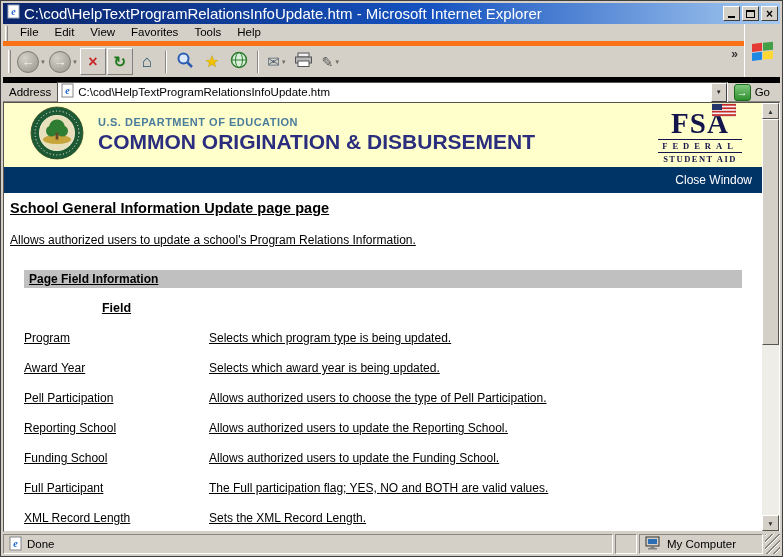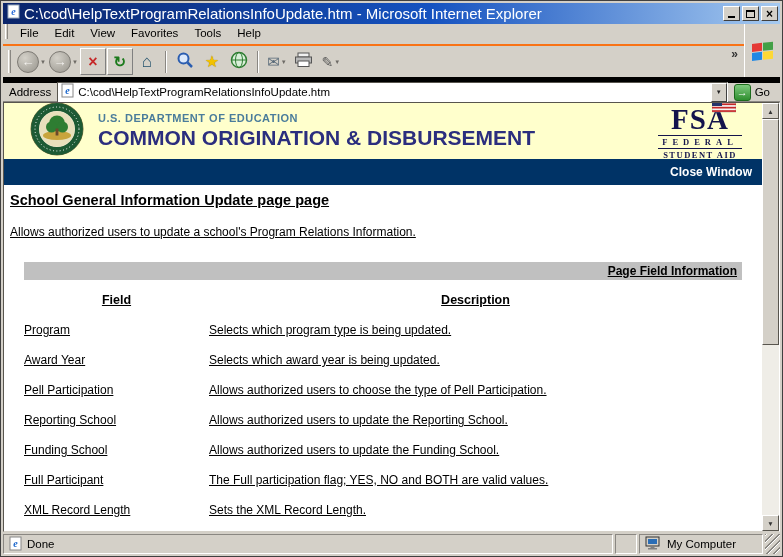--- a/index.html
+++ b/index.html
@@ -18,21 +18,21 @@
   .winbtn { width: 17px; height: 15px; background: #d4d0c8; border: 1px solid;
             border-color: #fff #404040 #404040 #fff; display: flex; align-items: center;
             justify-content: center; font-size: 11px; line-height: 1; cursor: default; }
   .min-glyph { width: 7px; height: 2px; background: #000; margin-top: 7px; }
   .max-glyph { width: 9px; height: 8px; border: 1px solid #000; border-top-width: 2px; }
   .close-glyph { font-weight: bold; font-size: 12px; }
 
   
   .chrome { display: flex; flex: 0 0 auto; }
   .bands { flex: 1; min-width: 0; }
-  .menubar { height: 22px; display: flex; align-items: flex-start; border-bottom: 2px solid #f97316; }
+  .menubar { height: 22px; display: flex; align-items: flex-end; border-bottom: 5px solid #f97316; }
   .menu-item { font-size: 11.5px; padding: 3px 8px; }
   .grip { width: 3px; height: 15px; border-left: 1px solid #fff; border-right: 1px solid #8a8782;
           margin: 0 4px 0 2px; }
   .toolbar { height: 31px; display: flex; align-items: center; gap: 1px; padding: 1px 3px; }
   .toolbar .grip { height: 23px; }
   .tbtn { height: 27px; min-width: 26px; display: flex; align-items: center; justify-content: center;
           background: transparent; border: 1px solid transparent; }
   .tbtn.raised { border-color: #fff #808080 #808080 #fff; }
   .nav-circle { width: 22px; height: 22px; border-radius: 50%; border: 1px solid #7d7a74;
                 background: radial-gradient(circle at 35% 30%, #d4d1c9, #97948c);
@@ -76,43 +76,43 @@
   .scrollbar { width: 17px; flex: 0 0 auto; background: #efede7; display: flex;
                flex-direction: column; }
   .sb-btn { height: 16px; background: #d4d0c8; border: 1px solid;
             border-color: #fff #58554e #58554e #fff; font-size: 6.5px; color: #333;
             display: flex; align-items: center; justify-content: center; }
   .sb-track { flex: 1; position: relative; }
   .sb-thumb { position: absolute; top: 0; left: 0; right: 0; height: 57%; background: #d4d0c8;
               border: 1px solid; border-color: #fff #58554e #58554e #fff; }
 
   
-  .banner { height: 56px; flex: 0 0 auto; background: #ffffcc; display: flex;
+  .banner { height: 64px; flex: 0 0 auto; background: #ffffcc; display: flex;
             align-items: center; gap: 14px; padding: 0 18px 0 26px; }
   .banner-text { flex: 1; }
   .agency { color: #4a7c9b; font-weight: bold; font-size: 11px; letter-spacing: 0.5px; }
   .cod-title { color: #2b2e7e; font-weight: bold; font-size: 21px; margin-top: 2px; }
   .fsa { width: 88px; text-align: center; color: #14144c; position: relative;
          font-family: "Liberation Serif", serif; padding-top: 3px; }
   .fsa-flag { position: absolute; top: -3px; right: 8px; }
   .fsa-acronym { font-size: 29px; font-weight: bold; letter-spacing: 1px; line-height: 1; }
   .fsa-rule { border-top: 1.5px solid #14144c; margin: 1px 2px; }
   .fsa-sub { font-size: 8.5px; font-weight: bold; }
   .fsa-sub.l1 { letter-spacing: 5px; }
   .fsa-sub.l2 { letter-spacing: 1.5px; }
 
   .navybar { height: 26px; flex: 0 0 auto; background: #003366; display: flex;
              align-items: center; justify-content: flex-end; padding-right: 10px; }
-  .close-window { color: #fff; font-weight: bold; font-size: 12px; text-decoration: none; }
+  .close-window { color: #fff; font-weight: normal; font-size: 12px; text-decoration: none; }
 
   .main { flex: 1; overflow: hidden; padding: 7px 0 0 6px; color: #000; text-decoration: underline; }
   .page-heading { font-size: 14.5px; font-weight: bold; }
   .intro { margin-top: 17px; font-size: 12px; }
   .section-bar { margin: 23px 20px 0 14px; background: #c0c0c0; font-weight: bold;
-                 font-size: 12px; padding: 2px 5px; text-align: right; }
+                 font-size: 12px; padding: 2px 5px; }
   .field-table { margin: 13px 20px 0 14px; }
   .thead, .trow { display: grid; grid-template-columns: 185px 1fr; }
   .th { font-weight: bold; font-size: 12.5px; text-align: center; }
   .trow { margin-top: 16px; }
   .td { font-size: 12px; }
 
   
   .statusbar { height: 22px; flex: 0 0 auto; display: flex; gap: 2px; padding-top: 2px;
                font-size: 11.5px; }
   .panel { border: 1px solid; border-color: #8a8782 #fff #fff #8a8782; display: flex;
@@ -298,21 +298,20 @@
       </div>
 
       <div class="main">
         <div class="page-heading">School General Information Update page page</div>
         <div class="intro">Allows authorized users to update a school's Program Relations Information.</div>
         <div class="section-bar">Page Field Information</div>
 
         <div class="field-table">
           <div class="thead">
             <div class="th">Field</div>
-            <div class="th">Description</div>
           </div>
           <div class="trow">
             <div class="td">Program</div>
             <div class="td">Selects which program type is being updated.</div>
           </div>
           <div class="trow">
             <div class="td">Award Year</div>
             <div class="td">Selects which award year is being updated.</div>
           </div>
           <div class="trow">

